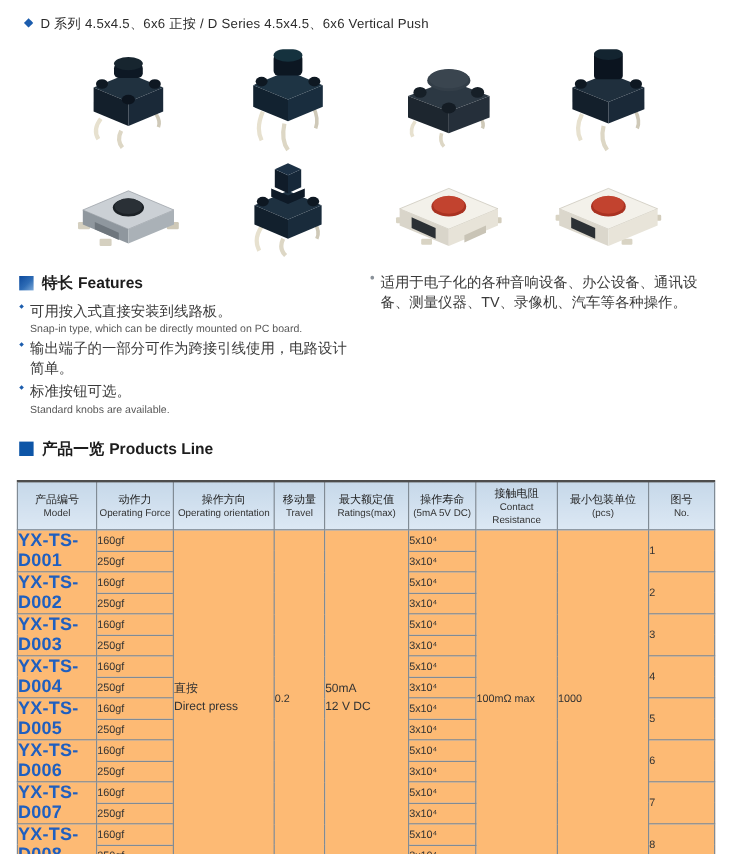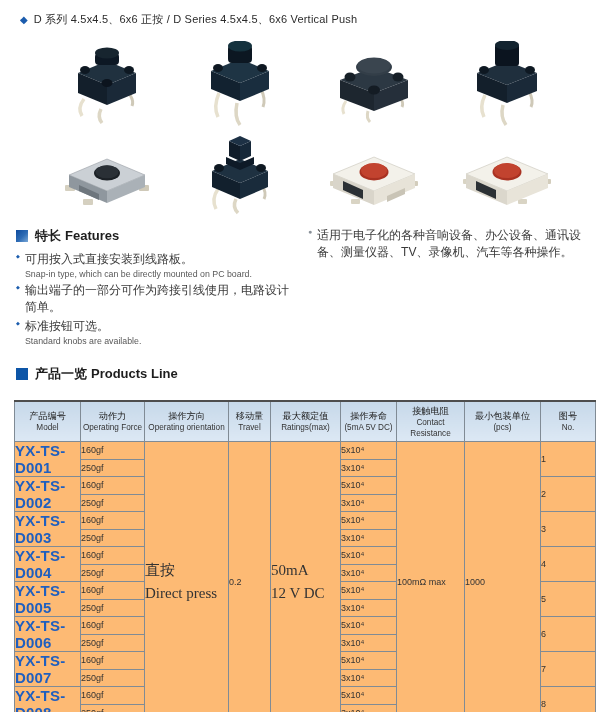--- a/index.html
+++ b/index.html
@@ -49,21 +49,21 @@
           border-right:1.5px solid #5a5a5a; border-bottom:1.5px solid #5a5a5a; }
   th {
     background:linear-gradient(#c6d8e9,#dce8f4);
     font-weight:normal; padding:3px 0 2px 0; vertical-align:middle;
   }
   th .zh { display:block; font-size:9.2px; color:#222; line-height:1.45; }
   th .en { display:block; font-size:8.2px; color:#333; line-height:1.3; }
   td { text-align:left; vertical-align:middle; font-size:9px; color:#333;
        height:16px; padding:0; background:#fdba74; }
   td.model { color:#1f5fc0; font-weight:bold; font-size:15px; letter-spacing:0.2px;margin-left:38px; }
-  td .cell-line { display:block; line-height:1.5; font-size:15px;font-family:Liberation Serif, serif; }
+  td .cell-line { display:block; line-height:1.5; font-size:10px; }
   col.c1{width:66px} col.c2{width:64px} col.c3{width:84px} col.c4{width:42px}
   col.c5{width:70px} col.c6{width:56px} col.c7{width:68px} col.c8{width:76px}
   col.c9{width:55px}
 </style>
 </head>
 <body>
 
 <div class="page">
 
   <div class="doc-title">

